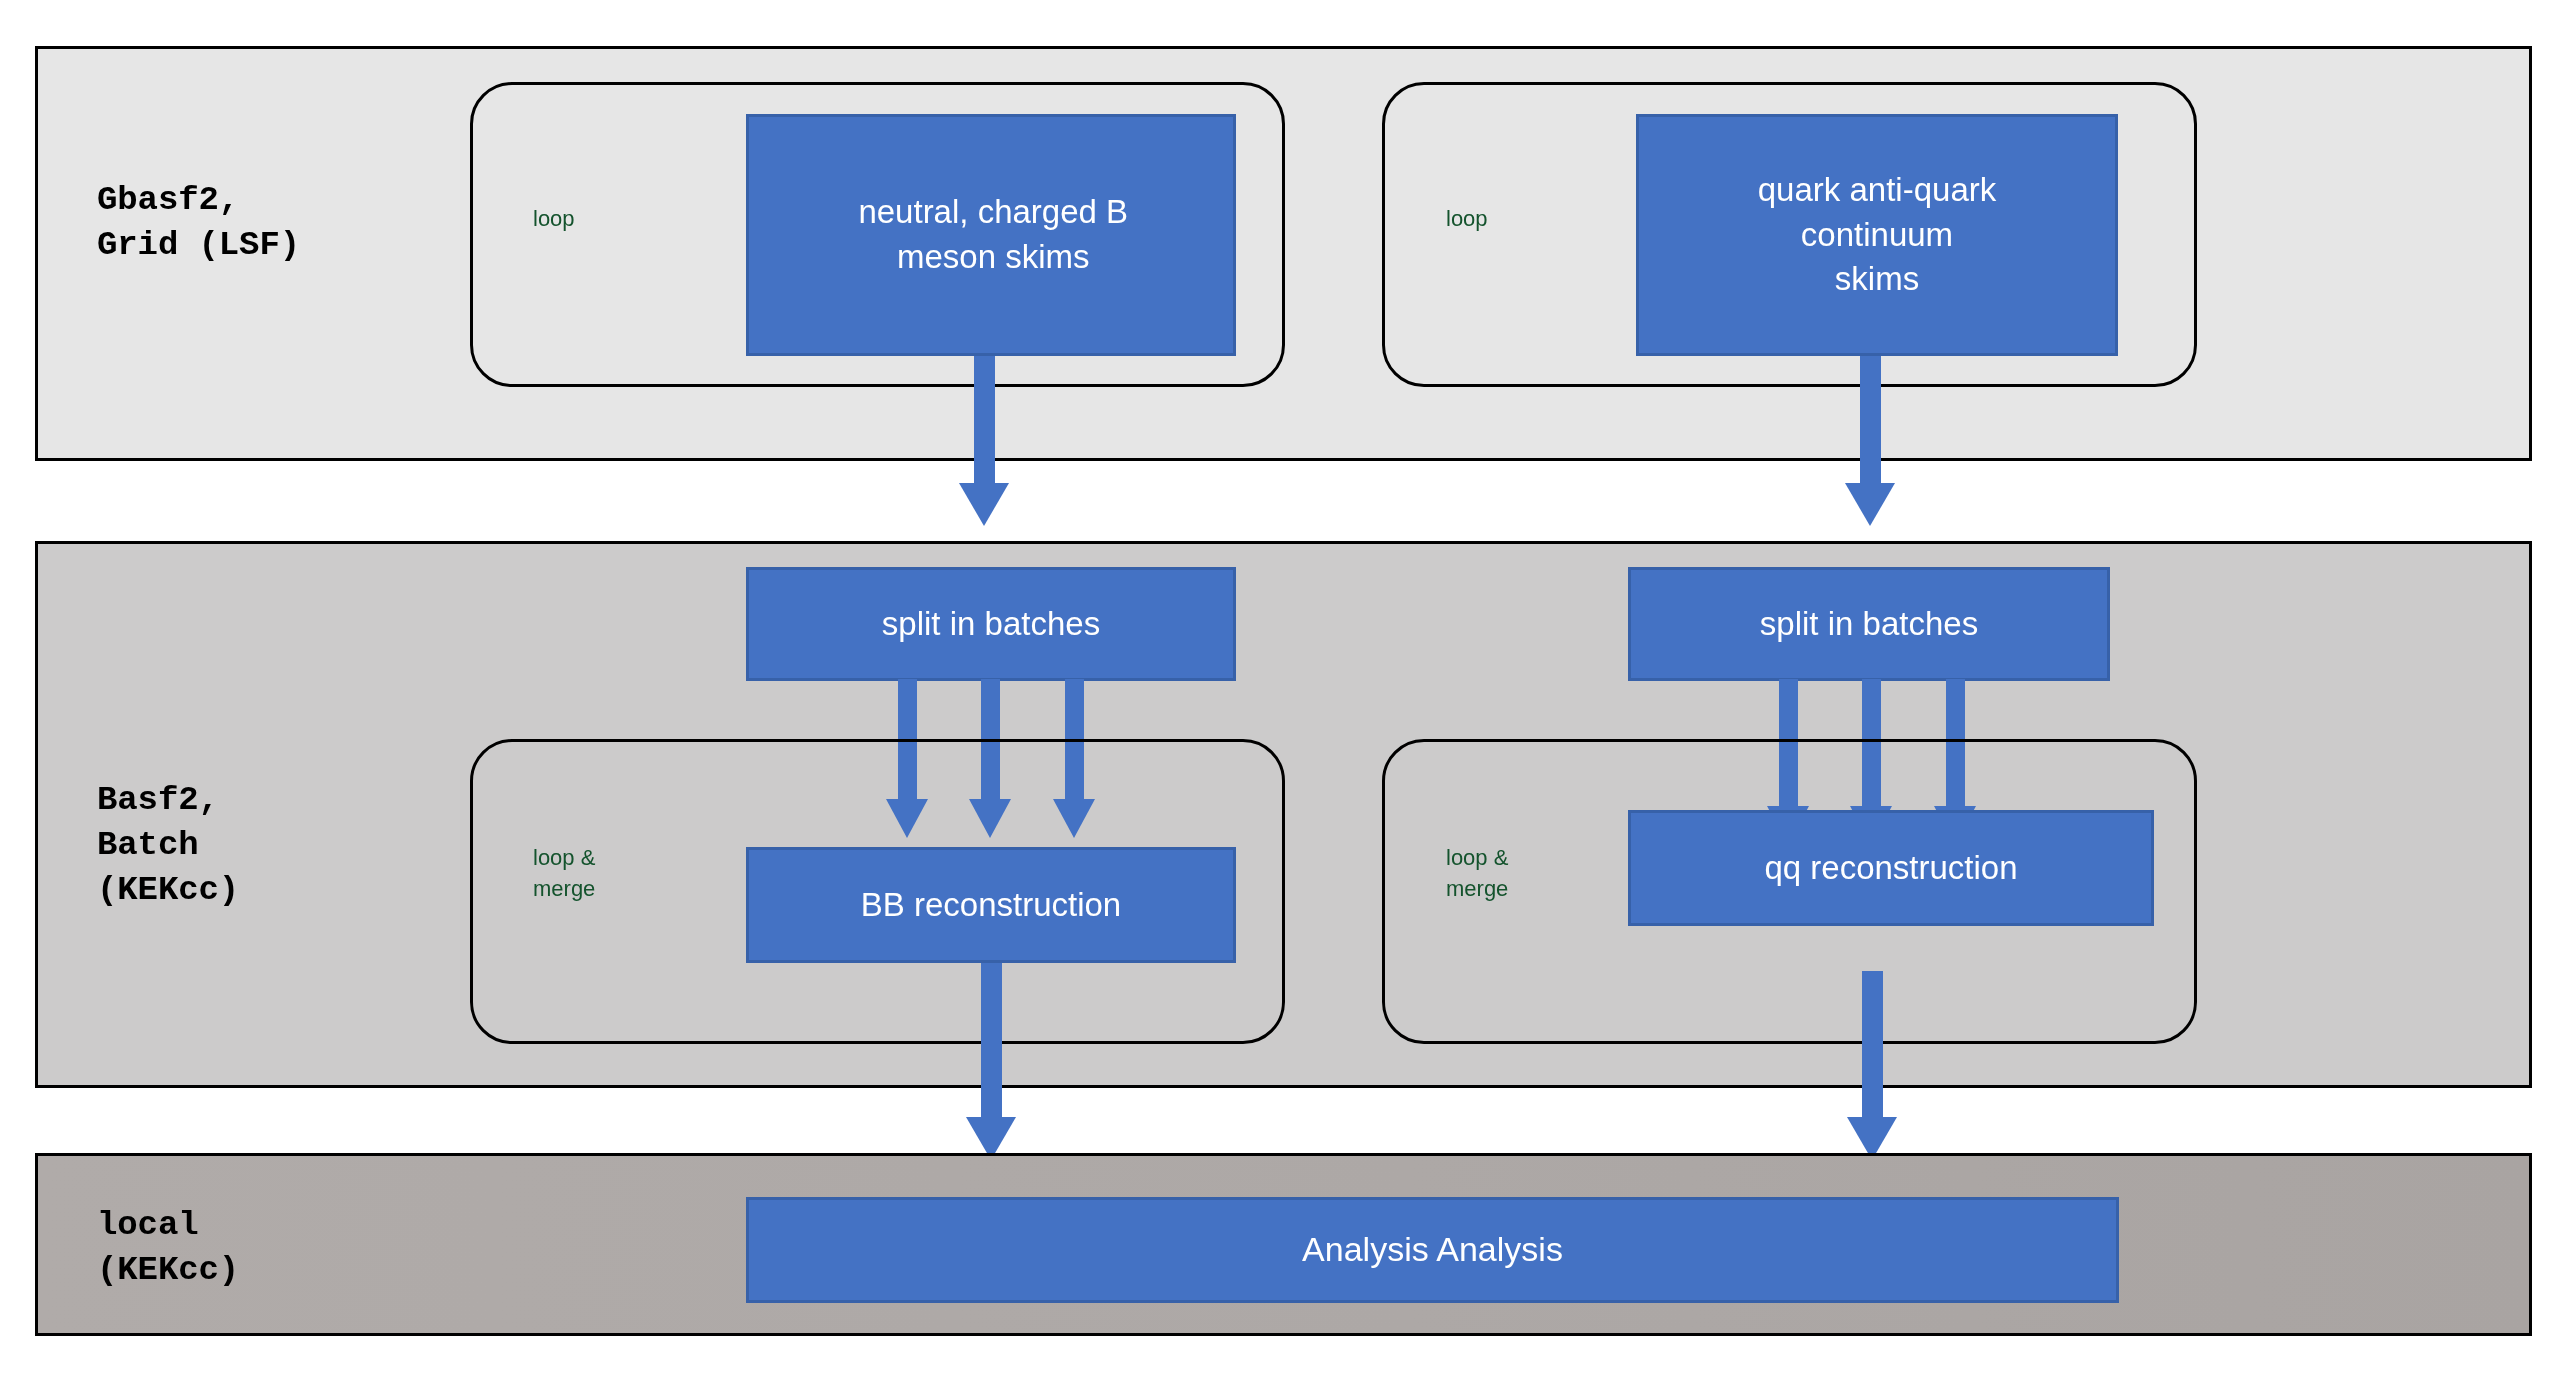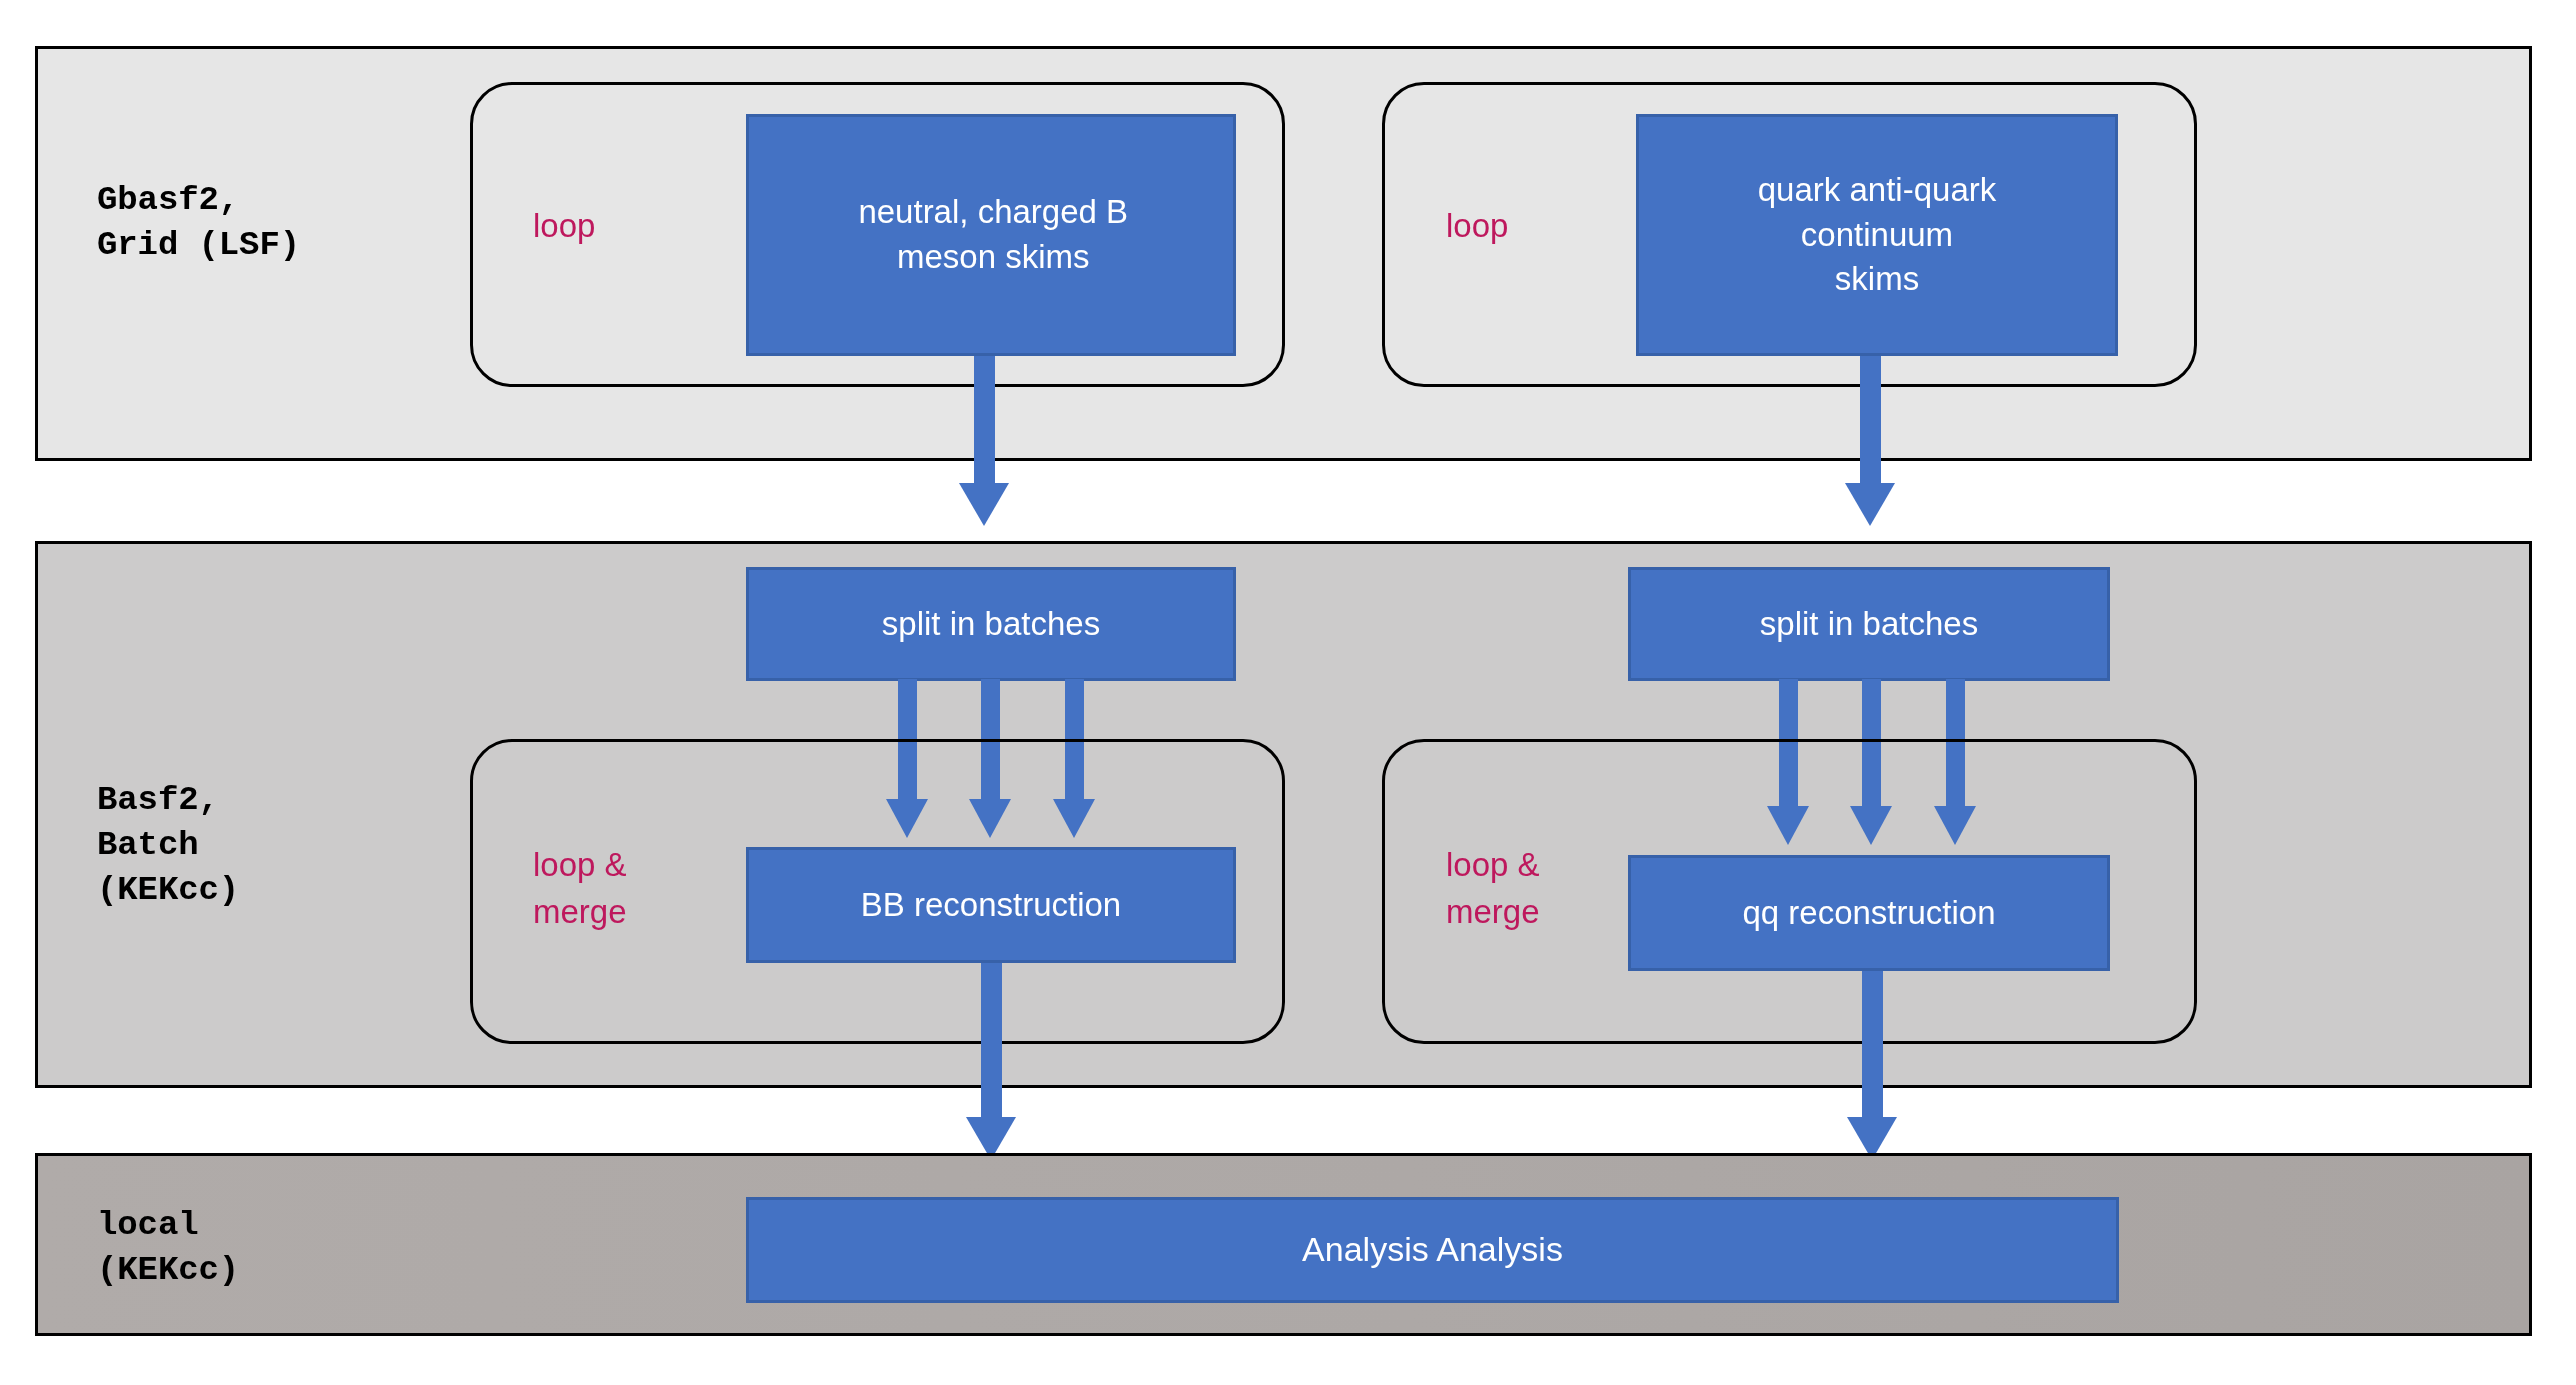--- a/index.html
+++ b/index.html
@@ -67,23 +67,23 @@
     box-sizing: border-box;
     background: transparent;
   }
   #loop-bb-skim { left: 470px;  top: 82px;  width: 815px; height: 305px; }
   #loop-qq-skim { left: 1382px; top: 82px;  width: 815px; height: 305px; }
   #loop-bb-rec  { left: 470px;  top: 739px;  width: 815px; height: 305px; }
   #loop-qq-rec  { left: 1382px; top: 739px;  width: 815px; height: 305px; }
 
   .loop-label {
     position: absolute;
-    font-size: 33px;
+    font-size: 22px;
     line-height: 1.42;
-    color: #be185d;
+    color: #14532d;
     white-space: pre-line;
   }
   #loop-label-1 { left: 533px;  top: 203px; }
   #loop-label-2 { left: 1446px; top: 203px; }
   #loop-label-3 { left: 533px;  top: 842px; }
   #loop-label-4 { left: 1446px; top: 842px; }
 
   
   .bluebox {
     position: absolute;
@@ -98,21 +98,21 @@
     font-size: 33px;
     line-height: 1.35;
     white-space: pre-line;
     padding: 0 10.5px;
   }
   #box-bskim  { left: 746px;  top: 114px;  width: 490px; height: 242px; padding-left: 15px; }
   #box-qskim  { left: 1636px; top: 114px;  width: 482px; height: 242px; }
   #box-bsplit { left: 746px;  top: 567px;  width: 490px; height: 114px; }
   #box-qsplit { left: 1628px; top: 567px;  width: 482px; height: 114px; }
   #box-brec   { left: 746px;  top: 847px; width: 490px; height: 116px; }
-  #box-qrec   { left: 1628px; top: 855px; width: 482px; height: 116px; }
+  #box-qrec   { left: 1628px; top: 810px; width: 526px; height: 116px; }
   #box-offline{ left: 746px;  top: 1197px; width: 1373px; height: 106px; font-size: 34px; }
 
   
   .arrow-shaft {
     position: absolute;
     background: #4472C4;
   }
   .arrow-head {
     position: absolute;
     width: 0;

